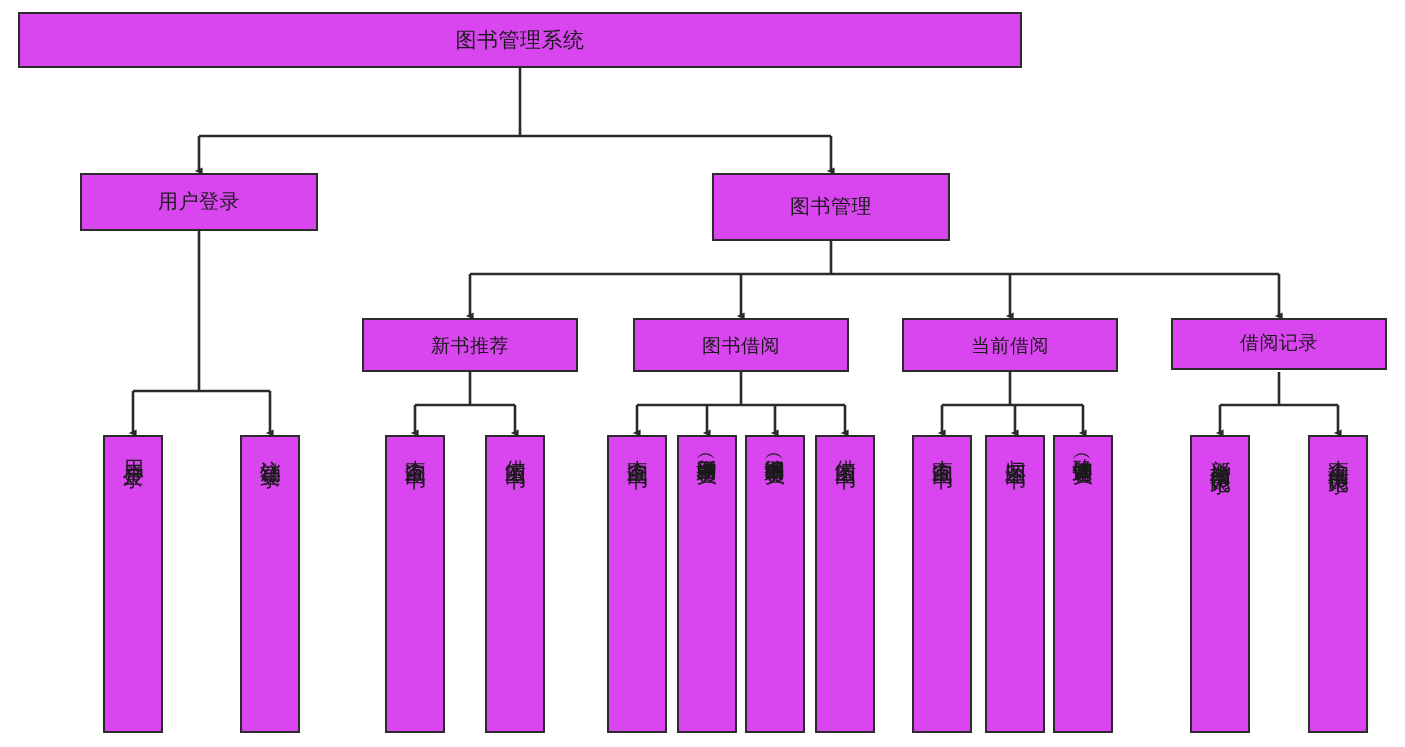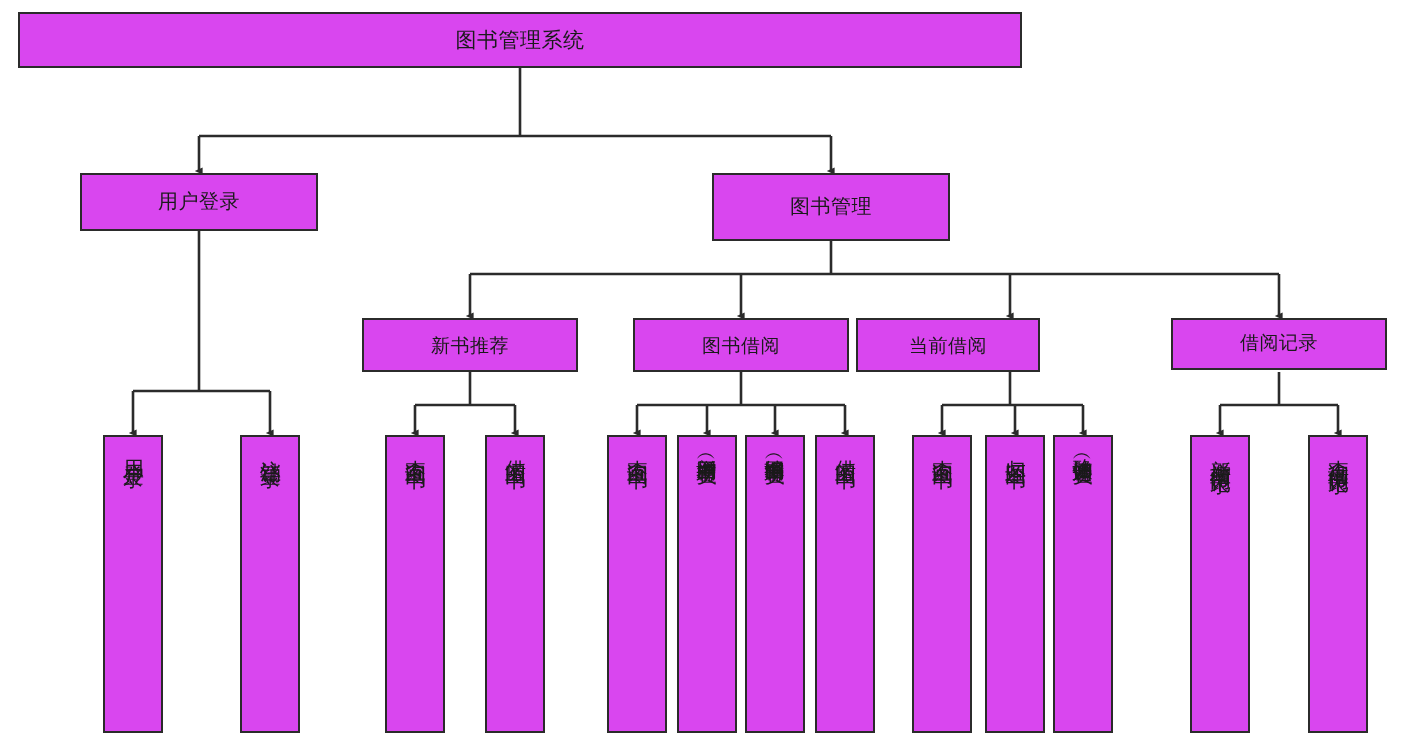--- a/index.html
+++ b/index.html
@@ -130,21 +130,21 @@
       </div>
       <div class="node level1" style="left: 712px; top: 173px; width: 238px; height: 68px;">
         <span class="node-label">图书管理</span>
       </div>
       <div class="node level2" style="left: 362px; top: 318px; width: 216px; height: 54px;">
         <span class="node-label">新书推荐</span>
       </div>
       <div class="node level2" style="left: 633px; top: 318px; width: 216px; height: 54px;">
         <span class="node-label">图书借阅</span>
       </div>
-      <div class="node level2" style="left: 856px; top: 318px; width: 184px; height: 54px;">
+      <div class="node level2" style="left: 902px; top: 318px; width: 216px; height: 54px;">
         <span class="node-label">当前借阅</span>
       </div>
       <div class="node level2" style="left: 1171px; top: 318px; width: 216px; height: 52px; font-family: Liberation Mono, monospace;">
         <span class="node-label">借阅记录</span>
       </div>
       <div class="node leaf" style="left: 103px; top: 435px; width: 60px; height: 298px;">
         <span class="node-label">用户登录</span>
       </div>
       <div class="node leaf" style="left: 240px; top: 435px; width: 60px; height: 298px;">
         <span class="node-label">注销登录</span>

